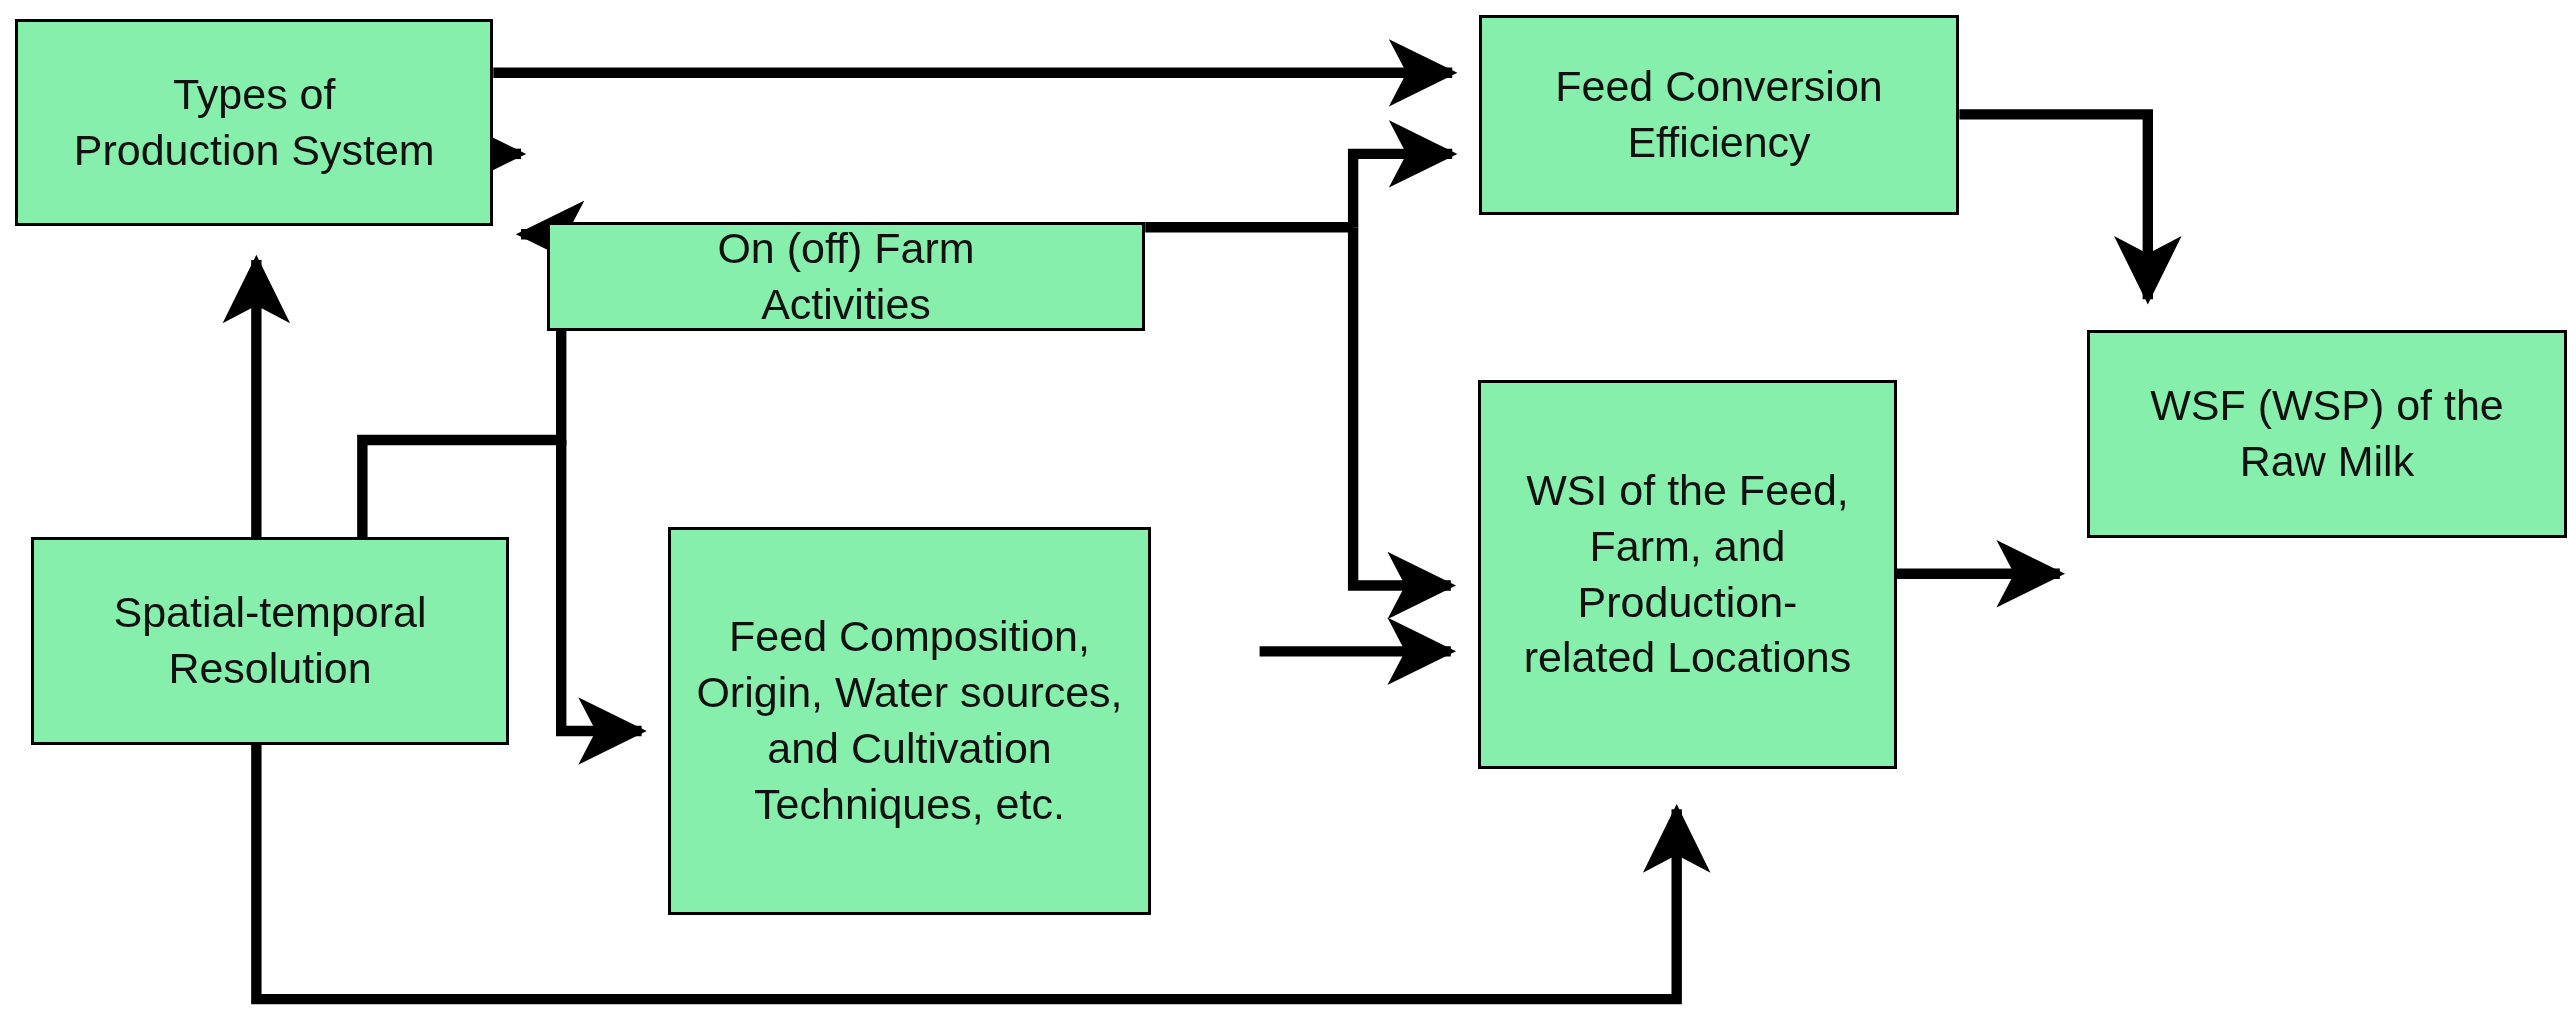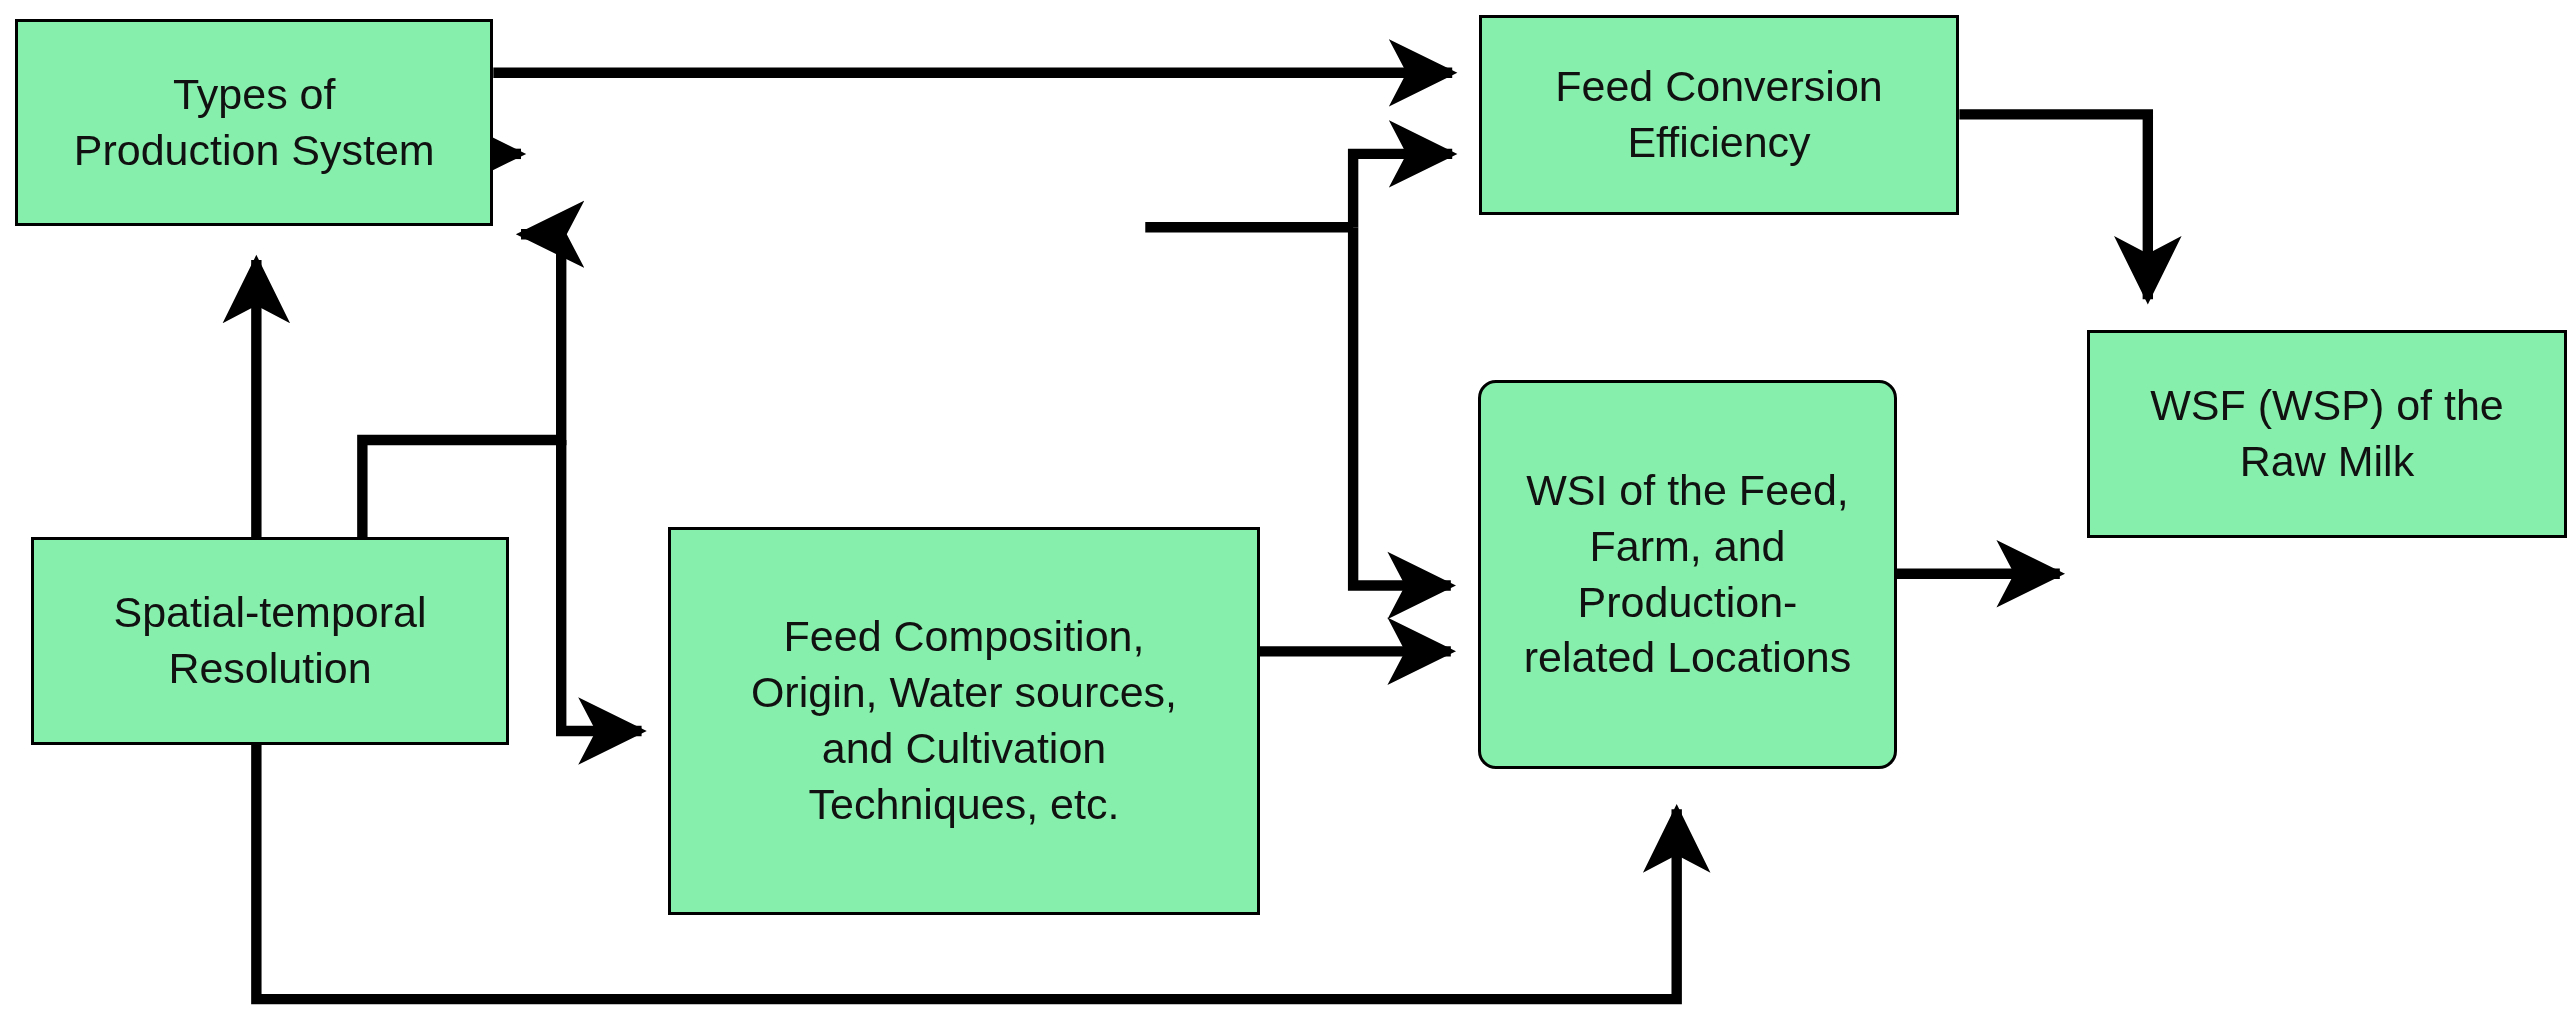--- a/index.html
+++ b/index.html
@@ -7,22 +7,22 @@
        font-family:"Liberation Sans","DejaVu Sans",sans-serif;}
   #canvas{position:absolute;left:0;top:0;width:2576px;height:1020px;background:#fff;}
   .node{position:absolute;box-sizing:border-box;border:3.5px solid #000;background:#86efac;
         display:flex;align-items:center;justify-content:center;text-align:center;
         color:#111;line-height:1.30;z-index:3;}
   .node .lbl{display:block;padding:0 9.7px;white-space:pre-line;font-weight:400;}
   #n-types      {left:15.2px;  top:19.4px;  width:478px;  height:207px; font-size:43px;}
   #n-onfarm     {left:547px; top:222px; width:598px;  height:109px; font-size:43px;}
   #n-fce        {left:1479px;top:15.2px;  width:480px;  height:200px; font-size:43px;}
   #n-wsf        {left:2087px;top:330px; width:480px;  height:208px; font-size:43px;}
-  #n-wsi        {left:1478px;top:380px; width:419px;  height:389px; font-size:43px;border-radius:18px;}
-  #n-feedcomp   {left:668px; top:527px; width:592px;  height:388px; font-size:43px;}
+  #n-wsi        {left:1478px;top:380px; width:419px;  height:389px; font-size:43px;}
+  #n-feedcomp   {left:668px; top:527px; width:483px;  height:388px; font-size:43px;}
   #n-spatial    {left:31px;  top:537px; width:478px;  height:208px; font-size:43px;}
   svg#edges{position:absolute;left:0;top:0;width:2576px;height:1020px;z-index:1;
             pointer-events:none;}
 </style>
 </head>
 <body>
 
 <div id="canvas">
 
   <svg id="edges" viewBox="0 0 3718 1472" xmlns="http://www.w3.org/2000/svg">
@@ -57,20 +57,24 @@
 
       <path d="M 2738,828 L 2973,828" marker-end="url(#ah)"></path>
     </g>
   </svg>
 
   <div class="node" id="n-types">
     <span class="lbl">Types of
 Production System</span>
   </div>
 
+  <div class="node" id="n-onfarm">
+    <span class="lbl">On (off) Farm
+Activities</span>
+  </div>
 
   <div class="node" id="n-fce">
     <span class="lbl">Feed Conversion
 Efficiency</span>
   </div>
 
   <div class="node" id="n-wsf">
     <span class="lbl">WSF (WSP) of the
 Raw Milk</span>
   </div>

